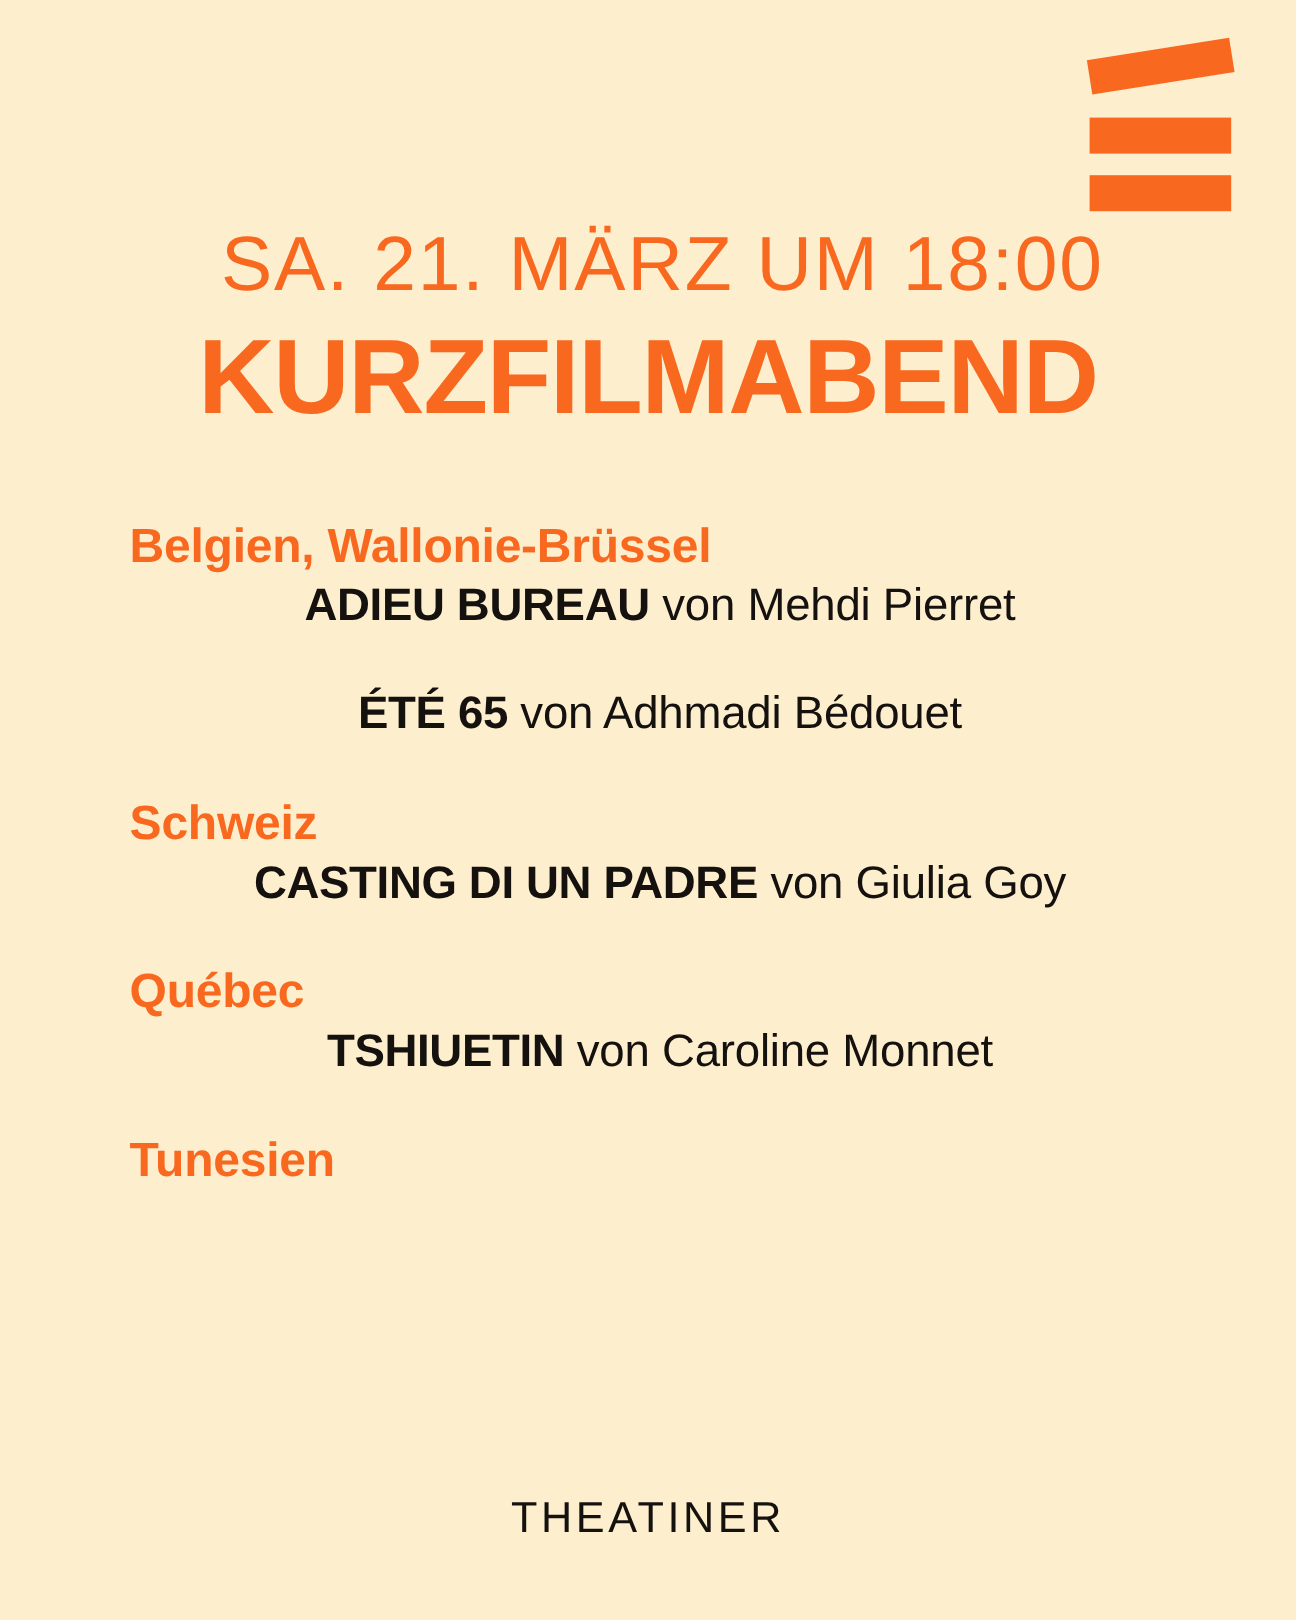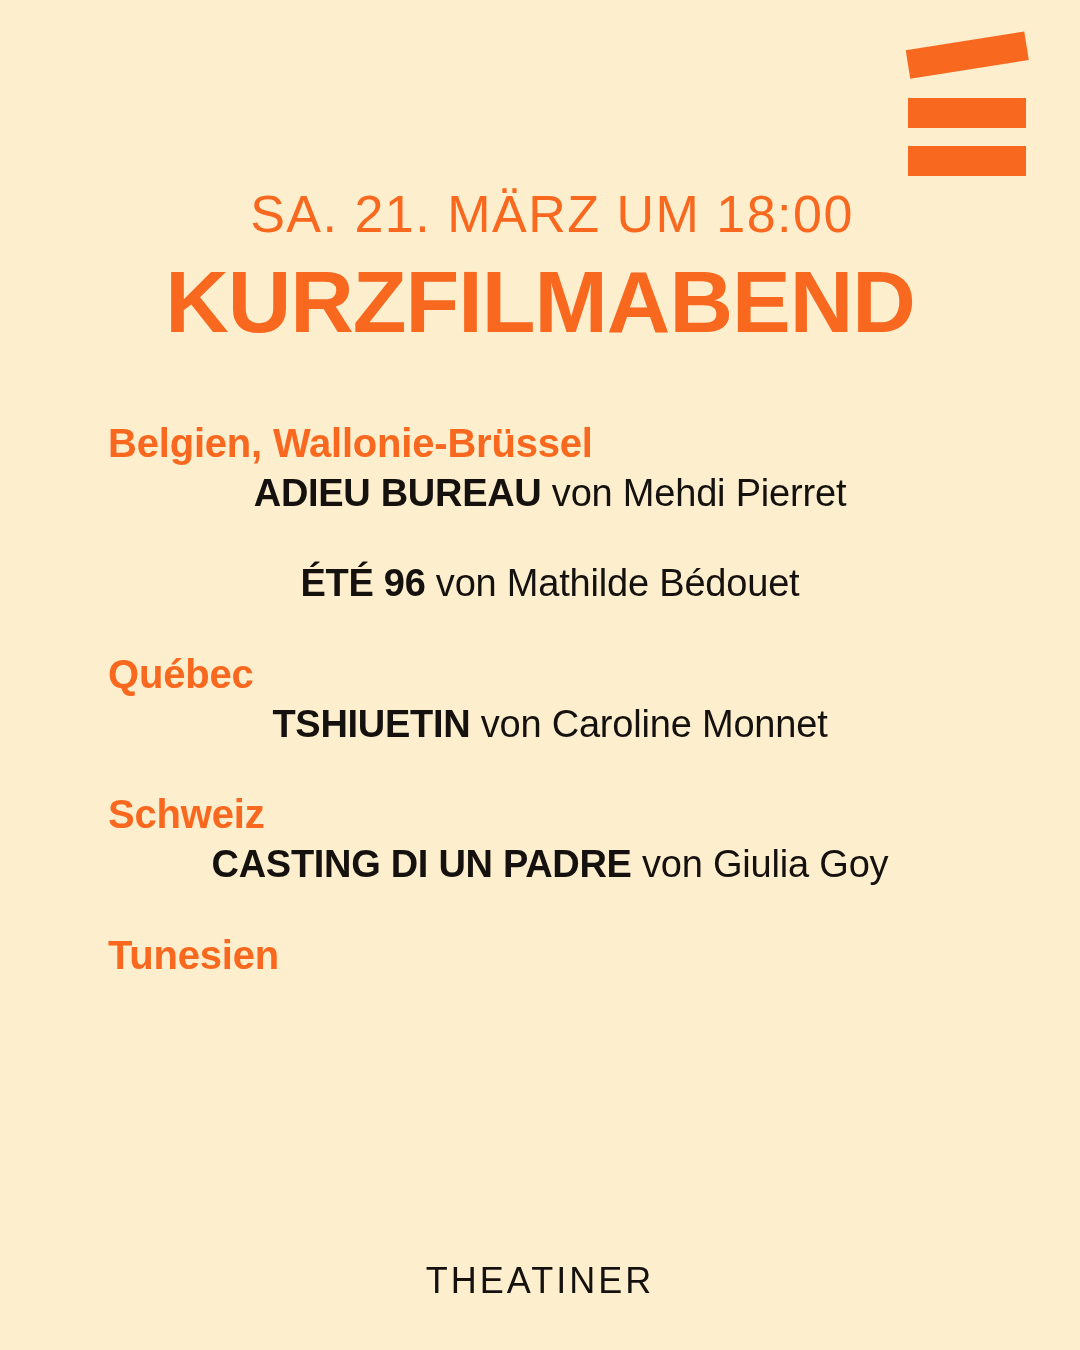--- a/index.html
+++ b/index.html
@@ -47,21 +47,21 @@
   .logo-bar.b2 { top: 56px; }
   .logo-bar.b3 { top: 104px; }
 
   
   .header {
     padding-top: 188px;
     text-align: center;
   }
   .date-line {
     color: #f9681f;
-    font-size: 52px;
+    font-size: 64px;
     font-weight: 400;
     letter-spacing: 1.5px;
     line-height: 1;
     margin-left: 24px;
   }
   .main-title {
     color: #f9681f;
     font-size: 88px;
     font-weight: bold;
     letter-spacing: -1px;
@@ -101,21 +101,21 @@
   }
   .film-credit {
     font-weight: 500;
   }
 
   
   .footer {
     position: absolute;
     left: 0;
     right: 0;
-    bottom: 48px;
+    bottom: 64px;
     text-align: center;
   }
   .brand {
     color: #14110f;
     font-size: 36px;
     font-weight: 400;
     letter-spacing: 3px;
   }
 </style>
 </head>
@@ -139,38 +139,38 @@
     <div class="film">
       <div class="country">Belgien, Wallonie-Brüssel</div>
       <div class="film-line">
         <span class="film-title">ADIEU BUREAU</span>
         <span class="film-credit"> von Mehdi Pierret</span>
       </div>
     </div>
 
     <div class="film">
       <div class="film-line">
-        <span class="film-title">ÉTÉ 96</span>
-        <span class="film-credit"> von Mathilde Bédouet</span>
+        <span class="film-title">ÉTÉ 65</span>
+        <span class="film-credit"> von Adhmadi Bédouet</span>
+      </div>
+    </div>
+
+    <div class="film">
+      <div class="country">Schweiz</div>
+      <div class="film-line">
+        <span class="film-title">CASTING DI UN  PADRE</span>
+        <span class="film-credit"> von Giulia Goy</span>
       </div>
     </div>
 
     <div class="film">
       <div class="country">Québec</div>
       <div class="film-line">
         <span class="film-title">TSHIUETIN</span>
         <span class="film-credit"> von Caroline Monnet</span>
-      </div>
-    </div>
-
-    <div class="film">
-      <div class="country">Schweiz</div>
-      <div class="film-line">
-        <span class="film-title">CASTING DI UN  PADRE</span>
-        <span class="film-credit"> von Giulia Goy</span>
       </div>
     </div>
 
     <div class="film">
       <div class="country">Tunesien</div>
     </div>
 
   </div>
 
   <div class="footer">

